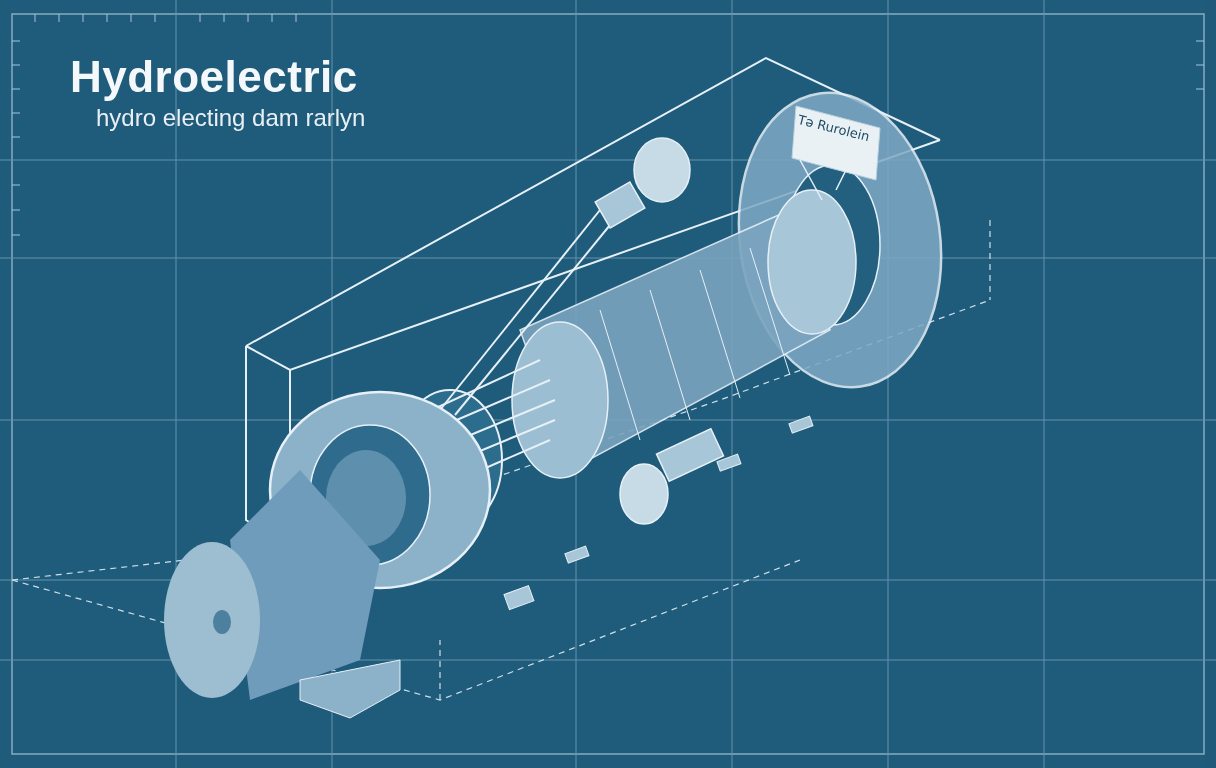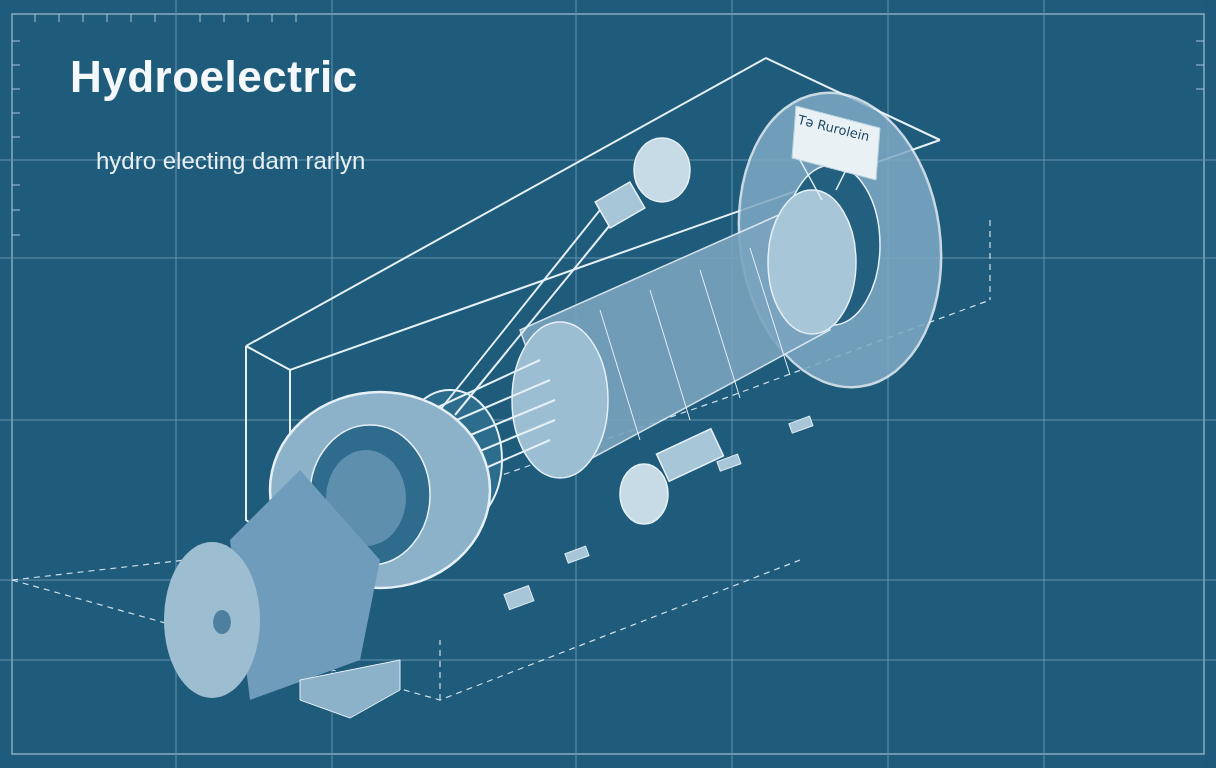--- a/index.html
+++ b/index.html
@@ -1,20 +1,20 @@
 <!DOCTYPE html>
 <html><head>
 <meta charset="utf-8">
 <style>
   html,body{margin:0;padding:0;}
   body{width:1216px;height:768px;overflow:hidden;background:#1f5a7a;font-family:"Liberation Sans",sans-serif;}
   #canvas{position:relative;width:1204px;height:768px;background:#1f5b7b;}
   svg{position:absolute;left:0;top:0;}
   .title{position:absolute;left:70px;top:52px;color:#f4f8fb;font-weight:bold;font-size:44px;letter-spacing:0.5px;}
-  .subtitle{position:absolute;left:96px;top:104px;color:#e8f0f5;font-size:24px;margin-top:43px;}
+  .subtitle{position:absolute;left:96px;top:104px;color:#e8f0f5;font-size:24px;}
   .tag{position:absolute;left:800px;top:112px;color:#1f4a63;font-size:13px;transform:rotate(14deg);transform-origin:left top;font-family:"DejaVu Sans",sans-serif;}
 </style>
 </head>
 <body>
 
 <div id="canvas">
   <svg width="1216" height="768" viewBox="0 0 1216 768">
 
     <g stroke="#7fa6bd" stroke-width="1" opacity="0.75">
       <rect x="12" y="14" width="1192" height="740" fill="none" stroke="#a9c6d6" stroke-width="1.5"></rect>

